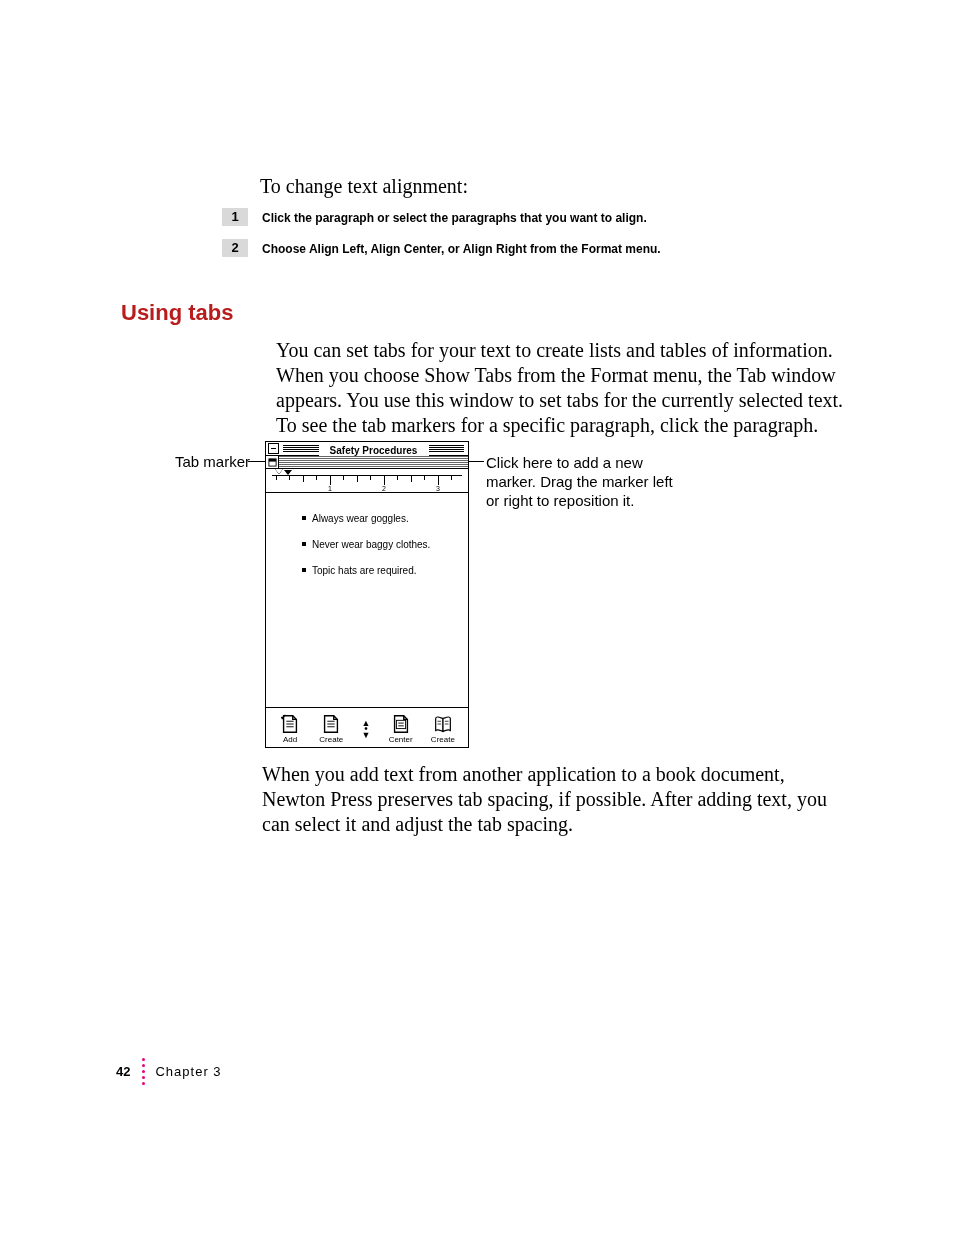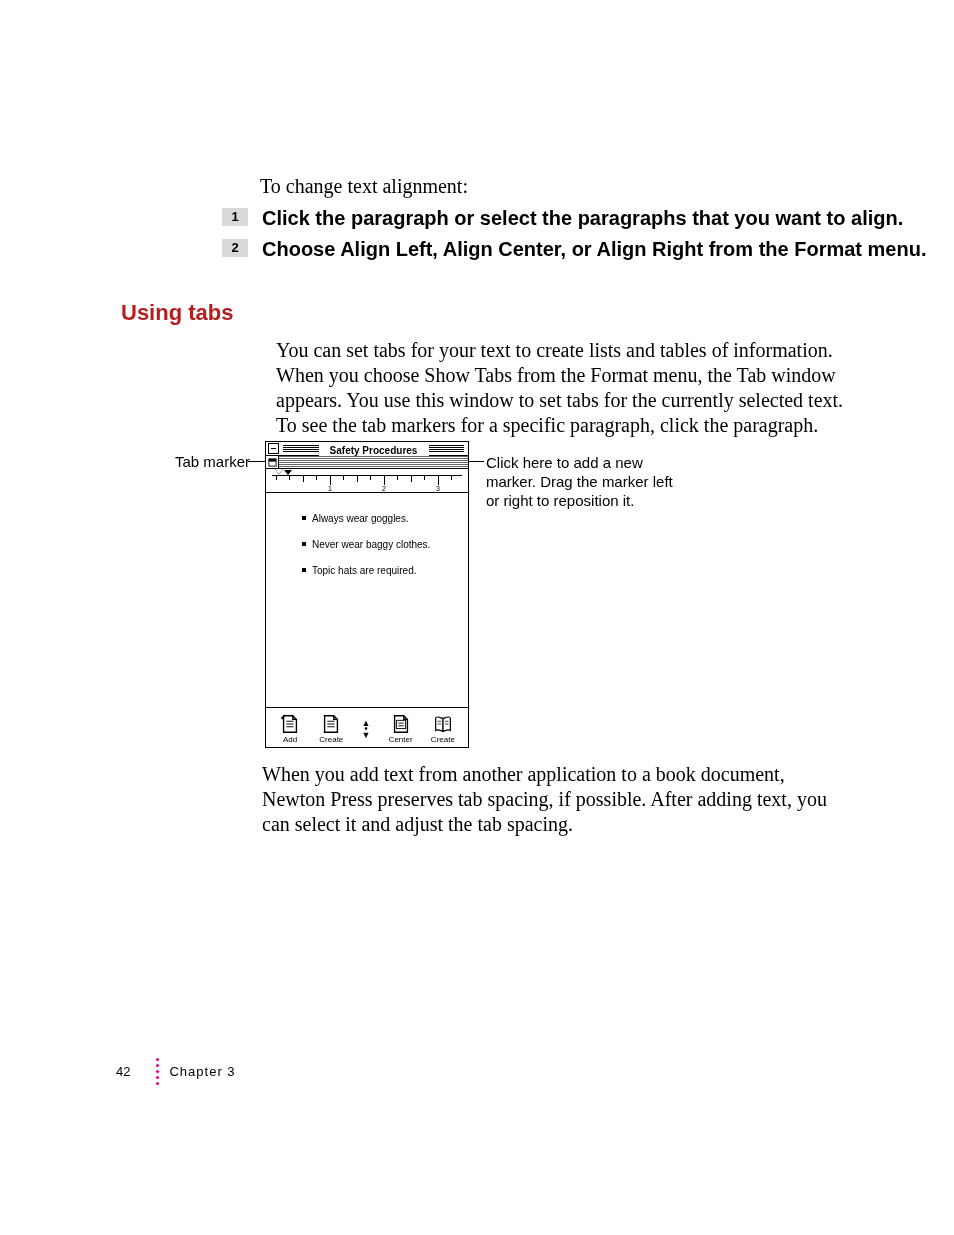--- a/index.html
+++ b/index.html
@@ -45,21 +45,21 @@
     font-family: Helvetica, Arial, sans-serif;
     font-size: 13px;
     font-weight: bold;
     color: #000;
     text-align: center;
     line-height: 18px;
     padding: 0 4px;
   }
   .step-text {
     font-family: Helvetica, Arial, sans-serif;
-    font-size: 20px;
+    font-size: 12px;
     font-weight: bold;
     line-height: 20px;
     padding-top: 0px;
   }
 
   
   .section-heading {
     position: absolute;
     left: 121px;
     top: 300px;
@@ -258,22 +258,22 @@
   .pagefoot {
     position: absolute;
     left: 116px;
     top: 1058px;
     display: flex;
     align-items: center;
     font-family: Helvetica, Arial, sans-serif;
     font-size: 13px;
   }
   .pagefoot .pn {
-    font-weight: normal;
-    margin-right: 26px;
+    font-weight: bold;
+    margin-right: 12px;
   }
   .pagefoot .dots {
     display: flex;
     flex-direction: column;
     gap: 3px;
     margin-right: 10px;
   }
   .pagefoot .dots span {
     width: 3px; height: 3px; background: #e6007e; border-radius: 50%;
   }

